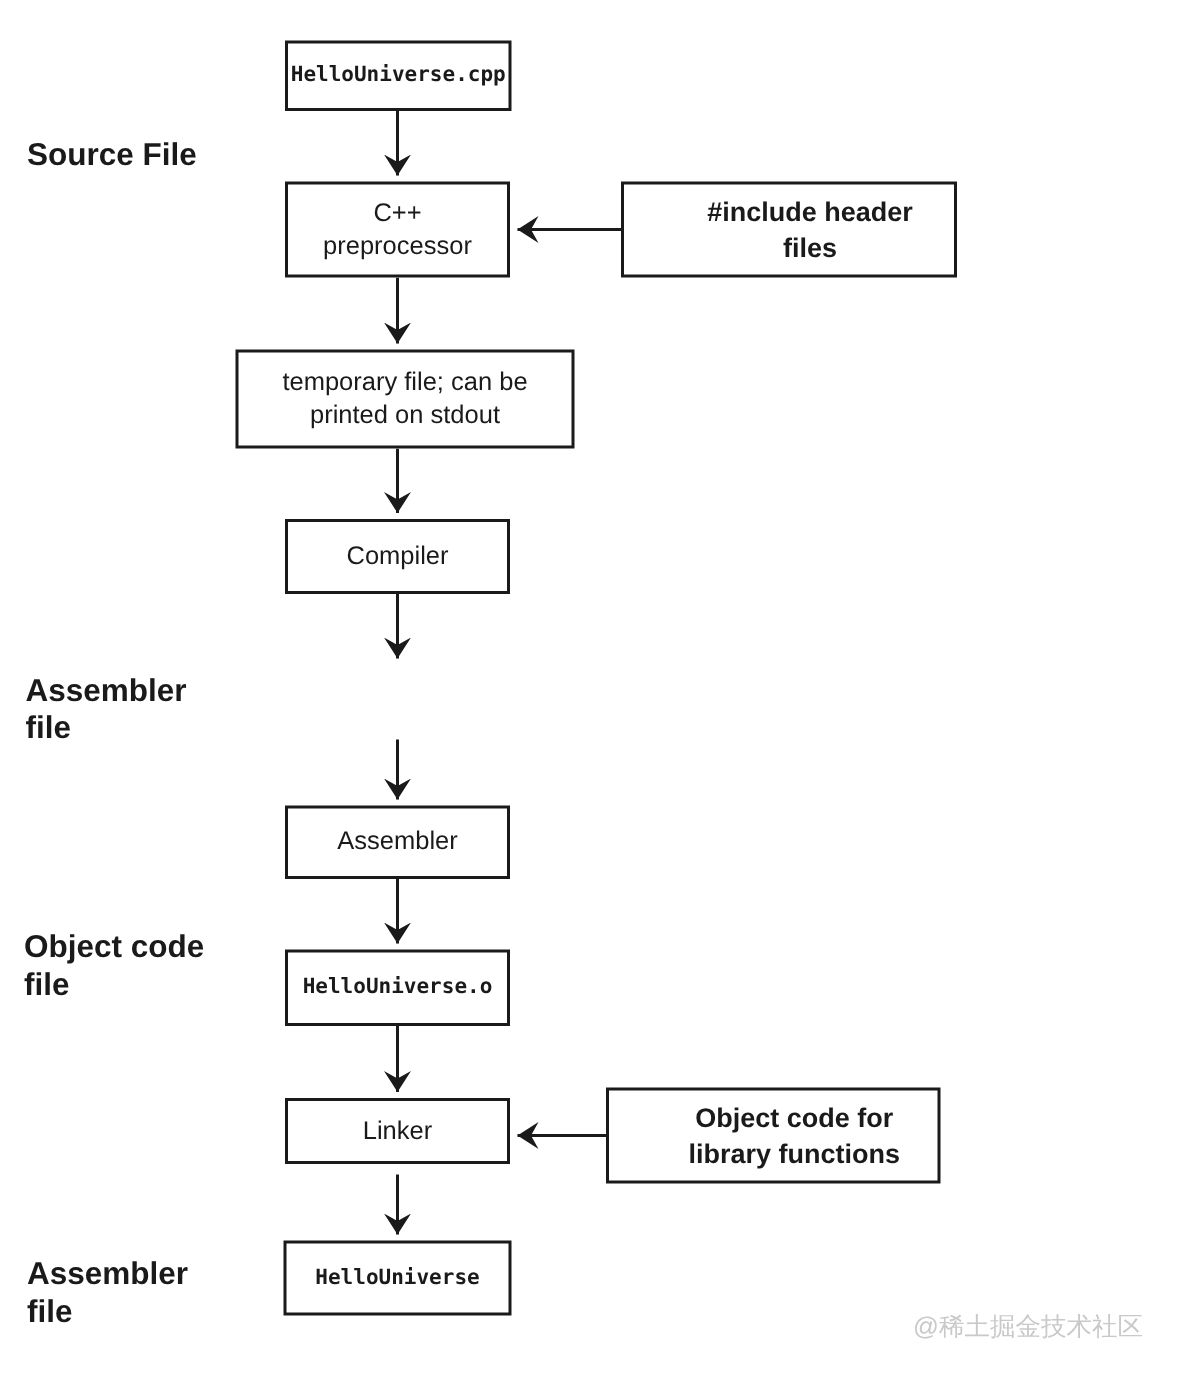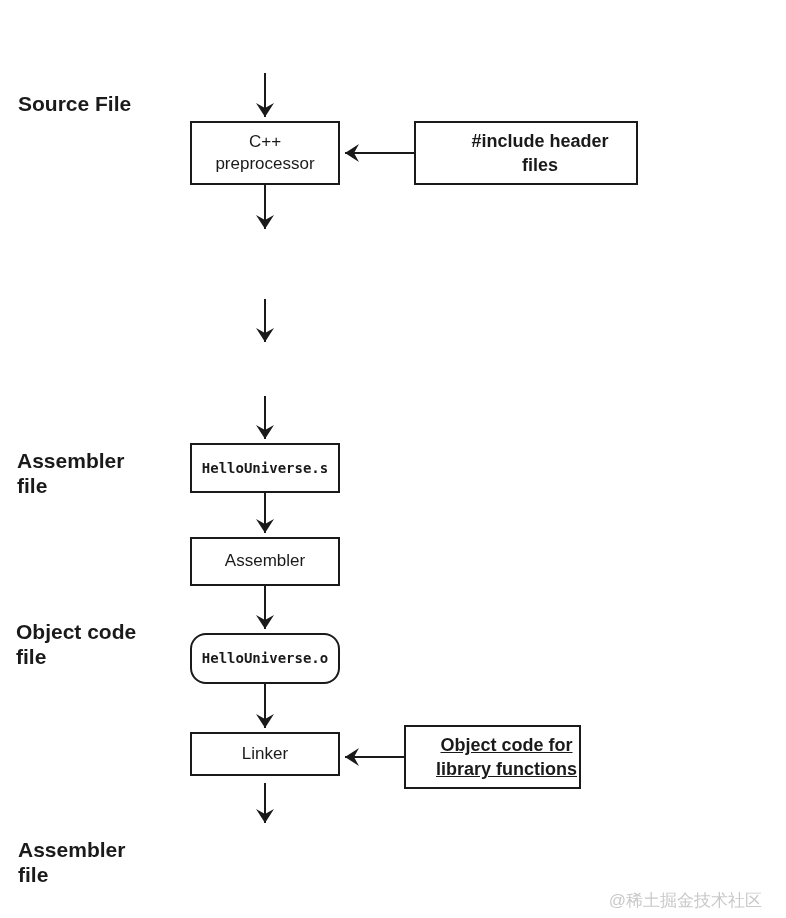--- a/index.html
+++ b/index.html
@@ -58,21 +58,20 @@
     text-align: left;
     white-space: pre-line;
     line-height: 1.18;
   }
   .watermark {
     position: absolute;
     font-size: 17px;
     color: #c9c9c9;
     text-align: right;
     white-space: nowrap;
-    margin-top: 16px;
   }
 </style>
 </head>
 <body>
 
 <div class="canvas">
 
   <svg class="arrows" viewBox="0 0 786 918" xmlns="http://www.w3.org/2000/svg">
     <defs>
       <marker id="ah" markerUnits="userSpaceOnUse" markerWidth="16" markerHeight="18" refX="14" refY="9" orient="auto">
@@ -86,39 +85,43 @@
       <line x1="265" y1="396" x2="265" y2="439" marker-end="url(#ah)"></line>
       <line x1="265" y1="493" x2="265" y2="533" marker-end="url(#ah)"></line>
       <line x1="265" y1="586" x2="265" y2="629" marker-end="url(#ah)"></line>
       <line x1="265" y1="684" x2="265" y2="728" marker-end="url(#ah)"></line>
       <line x1="265" y1="783" x2="265" y2="823" marker-end="url(#ah)"></line>
       <line x1="414" y1="153" x2="345" y2="153" marker-end="url(#ah)"></line>
       <line x1="404" y1="757" x2="345" y2="757" marker-end="url(#ah)"></line>
     </g>
   </svg>
 
+  <div class="box file" style="left:190px; top:27px; width:151px; height:47px;">HelloUniverse.cpp</div>
 
   <div class="box process" style="left:190px; top:121px; width:150px; height:64px;">C++
 preprocessor</div>
 
+  <div class="box process" style="left:157px; top:233px; width:226px; height:66px;">temporary file; can be
+printed on stdout</div>
 
+  <div class="box process" style="left:190px; top:346px; width:150px; height:50px;">Compiler</div>
 
-  <div class="box file" style="left:190px; top:443px; width:150px; height:50px;">HelloUniverse.s</div>
 
   <div class="box process" style="left:190px; top:537px; width:150px; height:49px;">Assembler</div>
 
-  <div class="box file" style="left:190px; top:633px; width:150px; height:51px;border-radius:16px;">HelloUniverse.o</div>
+  <div class="box file" style="left:190px; top:633px; width:150px; height:51px;">HelloUniverse.o</div>
 
   <div class="box process" style="left:190px; top:732px; width:150px; height:44px;">Linker</div>
 
+  <div class="box file" style="left:189px; top:827px; width:152px; height:50px;">HelloUniverse</div>
 
   <div class="box annotation" style="left:414px; top:121px; width:224px; height:64px;">#include header
 files</div>
 
-  <div class="box annotation" style="left:404px; top:725px; width:177px; height:64px;text-decoration:underline;">Object code for
+  <div class="box annotation" style="left:404px; top:725px; width:223px; height:64px;">Object code for
 library functions</div>
 
   <div class="stage-label" style="left:18px; top:92px; width:140px;">Source File</div>
 
   <div class="stage-label" style="left:17px; top:449px; width:140px;">Assembler
 file</div>
 
   <div class="stage-label" style="left:16px; top:620px; width:142px;">Object code
 file</div>
 

